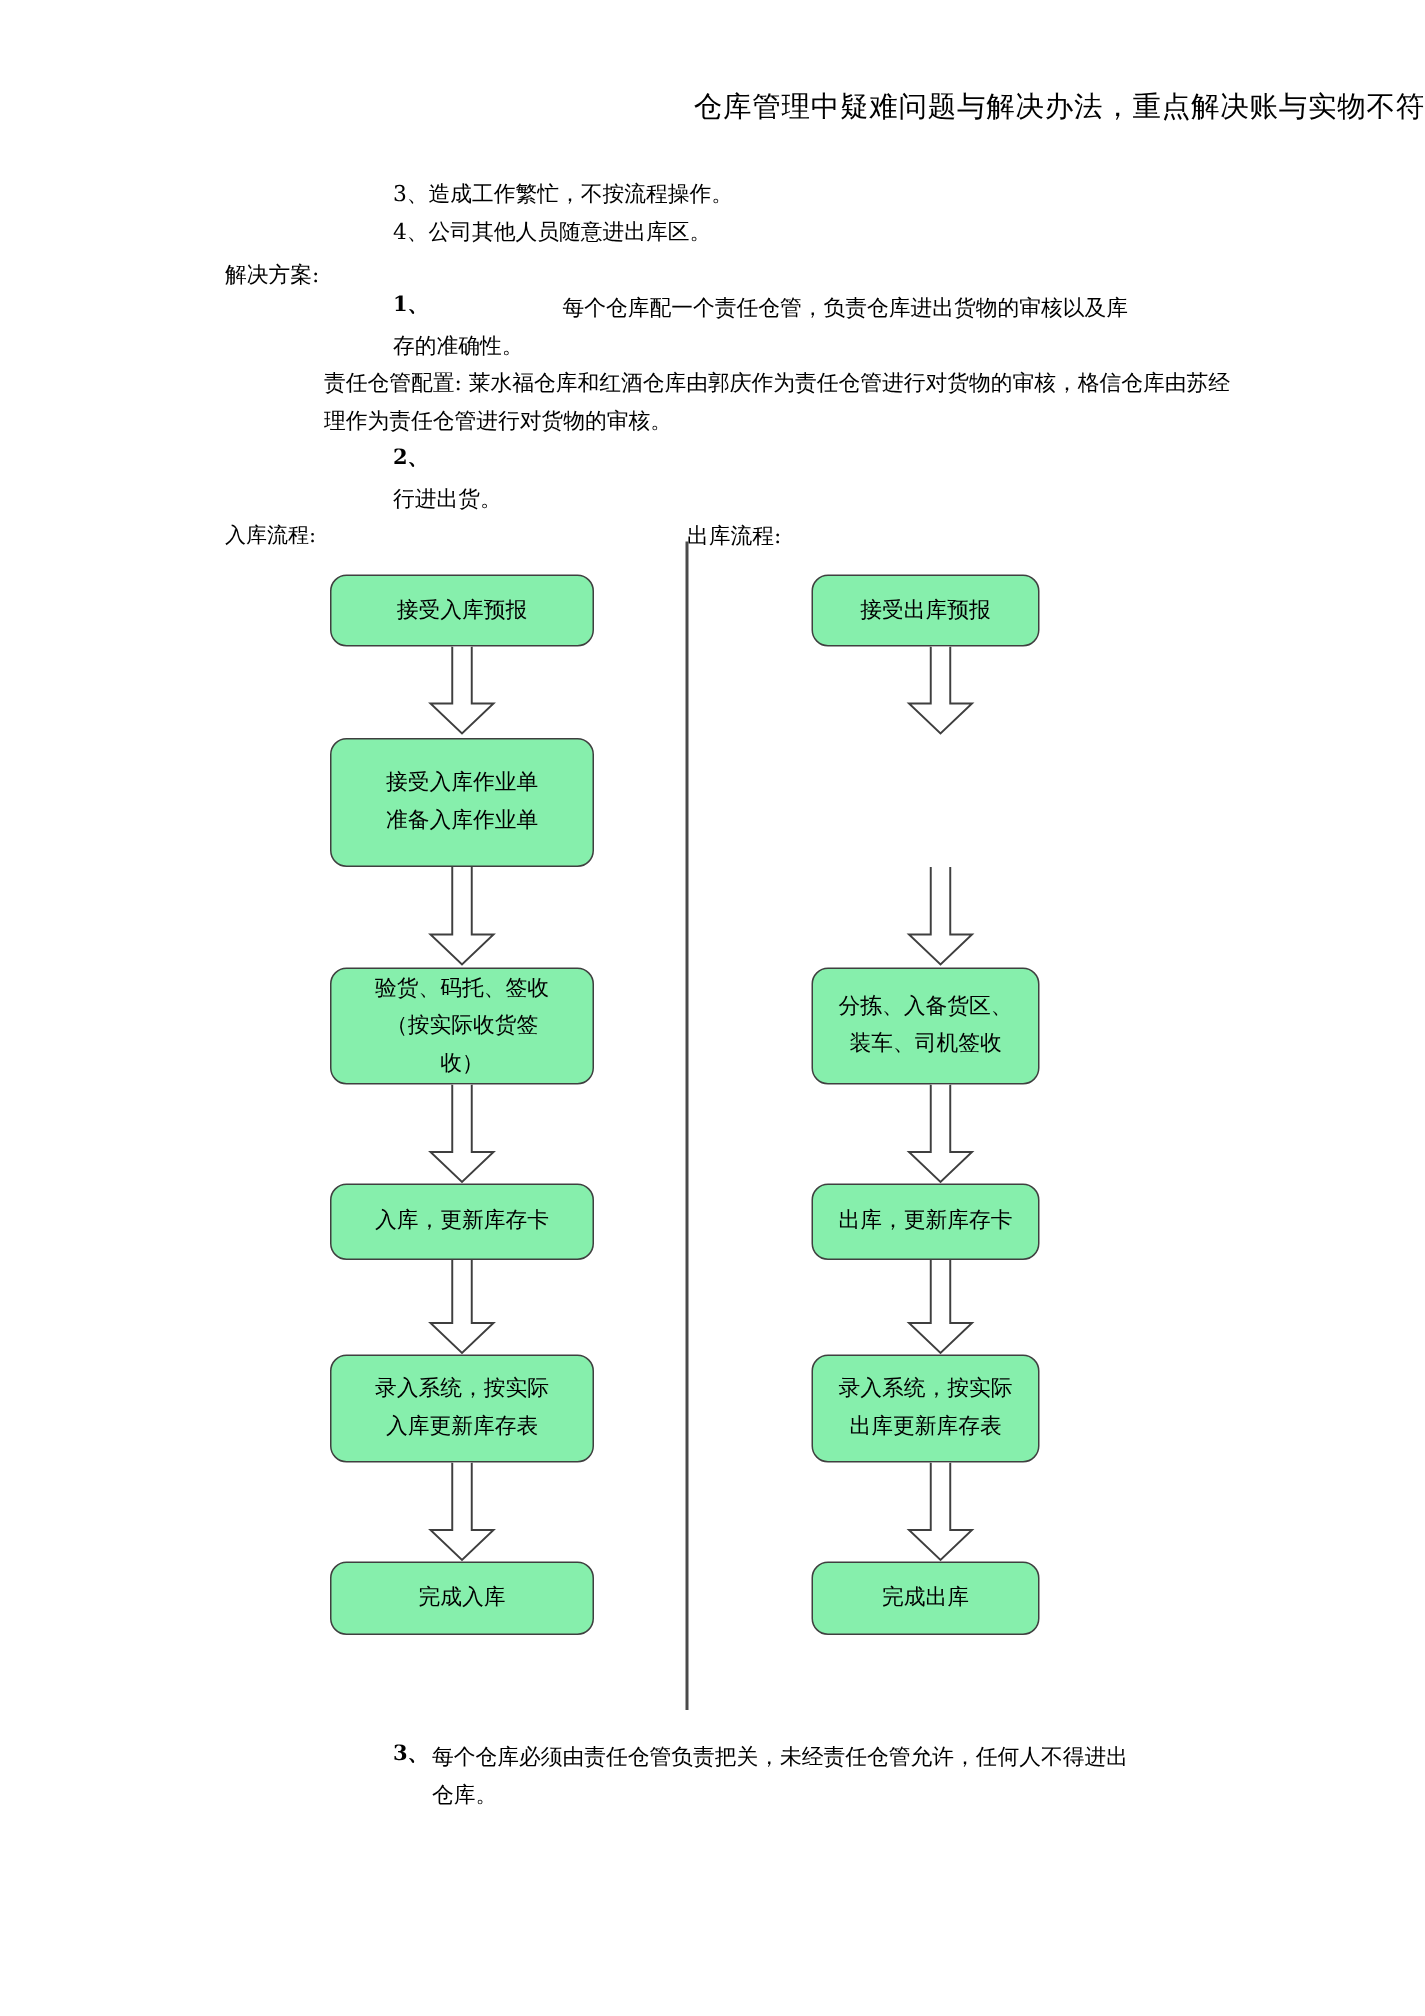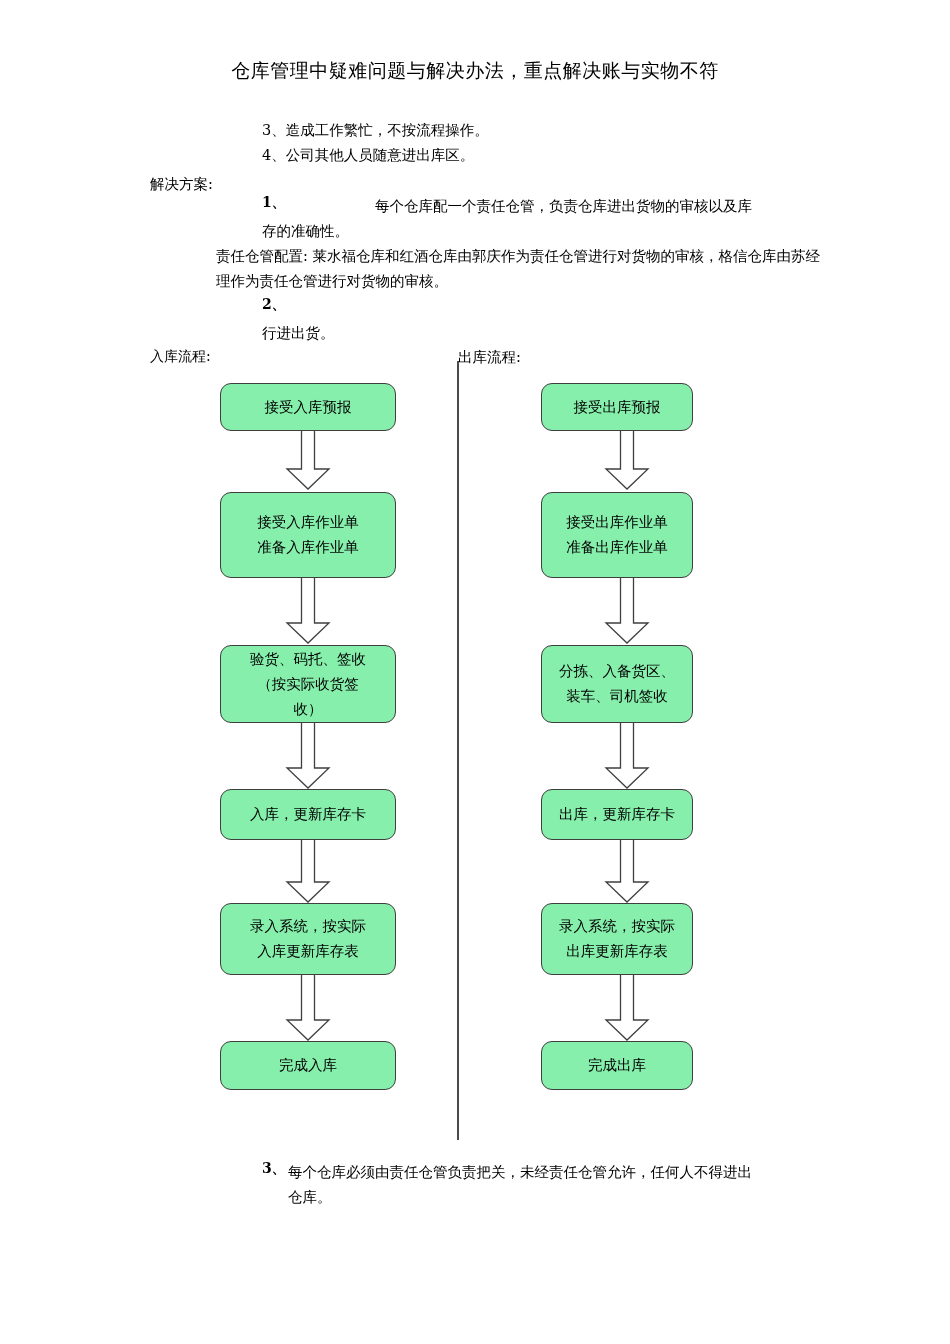--- a/index.html
+++ b/index.html
@@ -5,21 +5,21 @@
   html,body{margin:0;padding:0;}
   body{
     width:950px;height:1344px;background:#ffffff;position:relative;
     font-family:"DejaVu Serif","Liberation Serif",serif;
     color:#000;overflow:hidden;
   }
   .page{position:absolute;inset:0;}
 
   
   .title{
-    position:absolute;left:0;top:58px;width:950px;text-align:center;
+    position:absolute;left:0;top:58px;width:950px;text-align:right;
     font-size:19px;letter-spacing:.5px;white-space:nowrap;
   }
 
   
   .txt{position:absolute;font-size:14.5px;line-height:25px;}
   .t-l1{left:262px;top:118px;}
   .t-l2{left:262px;top:143px;}
   .t-sol{left:150px;top:172px;}
   .num{position:absolute;font-weight:bold;font-size:14px;}
   .indent-body{position:absolute;font-size:14.5px;line-height:25px;}
@@ -161,26 +161,20 @@
     <div>
         <span>接受出库预报</span>
       </div>
   </div>
   <div class="arrow" style="left:596px;top:431px;">
     <svg width="62" height="61" viewBox="0 0 62 61">
       <path d="M24.5 0 L24.5 38 L10 38 L31 58 L52 38 L37.5 38 L37.5 0" fill="#ffffff" stroke="#3f3f3f" stroke-width="1.3"></path>
     </svg>
   </div>
 
-  <div class="fbox col-r" style="top:492px;height:86px;">
-    <div>
-      <span>接受出库作业单</span>
-      <span>准备出库作业单</span>
-    </div>
-  </div>
   <div class="arrow" style="left:596px;top:578px;">
     <svg width="62" height="68" viewBox="0 0 62 68">
       <path d="M24.5 0 L24.5 45 L10 45 L31 65 L52 45 L37.5 45 L37.5 0" fill="#ffffff" stroke="#3f3f3f" stroke-width="1.3"></path>
     </svg>
   </div>
 
   <div class="fbox col-r" style="top:645px;height:78px;">
     <div>
       <span>分拣、入备货区、</span>
       <span>装车、司机签收</span>

